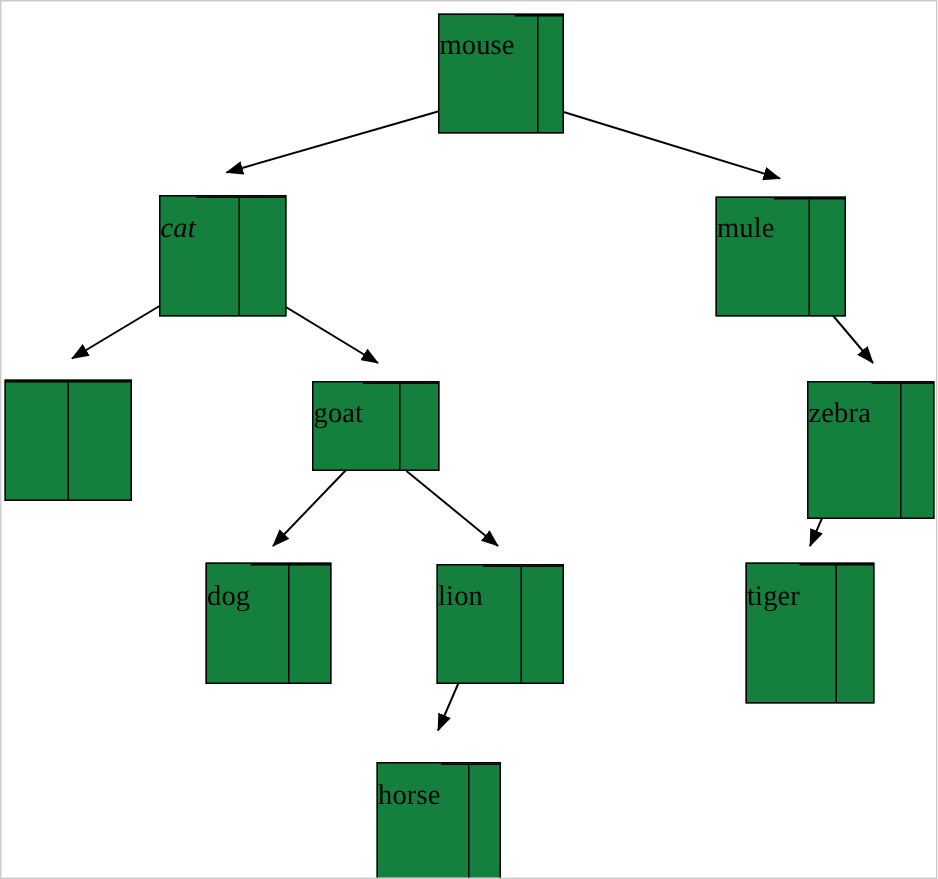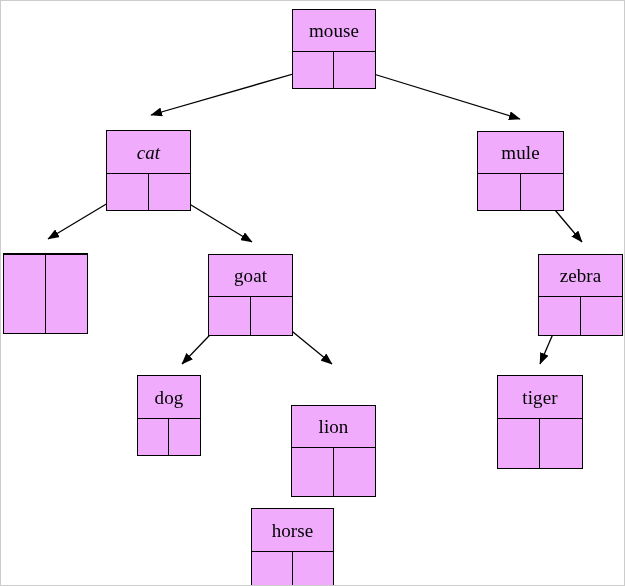--- a/index.html
+++ b/index.html
@@ -25,23 +25,23 @@
     left: 0;
     top: 0;
     width: 625px;
     height: 586px;
     pointer-events: none;
   }
   .node {
     position: absolute;
     box-sizing: border-box;
     border: 1px solid #000000;
-    background: #f0abfc;
+    background: #15803d;
     display: flex;
-    flex-direction: column;
+    flex-direction: row;
   }
   .node-label {
     flex: 0 0 auto;
     display: flex;
     align-items: center;
     justify-content: center;
     font-size: 19px;
     line-height: 1;
     color: #000000;
     letter-spacing: 0.1px;
@@ -103,42 +103,42 @@
           <div class="ptr-cell left"></div>
           <div class="ptr-cell right"></div>
         </div>
       </div>
       <div class="node" style="left: 2px; top: 252px; width: 85px; height: 81px;">
         <div class="node-pointers">
           <div class="ptr-cell left"></div>
           <div class="ptr-cell right"></div>
         </div>
       </div>
-      <div class="node" style="left: 207px; top: 253px; width: 85px; height: 82px;">
+      <div class="node" style="left: 207px; top: 253px; width: 85px; height: 60px;">
         <div class="node-label" style="height: 41px;">goat</div>
         <div class="node-pointers">
           <div class="ptr-cell left"></div>
           <div class="ptr-cell right"></div>
         </div>
       </div>
-      <div class="node" style="left: 537px; top: 253px; width: 85px; height: 82px; justify-content: flex-end;">
+      <div class="node" style="left: 537px; top: 253px; width: 85px; height: 92px; justify-content: flex-end;">
         <div class="node-label" style="height: 41px;">zebra</div>
         <div class="node-pointers">
           <div class="ptr-cell left"></div>
           <div class="ptr-cell right"></div>
         </div>
       </div>
-      <div class="node" style="left: 136px; top: 374px; width: 64px; height: 81px;">
+      <div class="node" style="left: 136px; top: 374px; width: 84px; height: 81px;">
         <div class="node-label" style="height: 42px;">dog</div>
         <div class="node-pointers">
           <div class="ptr-cell left"></div>
           <div class="ptr-cell right"></div>
         </div>
       </div>
-      <div class="node" style="left: 290px; top: 375px; width: 85px; height: 92px; margin-top: 29px;">
+      <div class="node" style="left: 290px; top: 375px; width: 85px; height: 80px;">
         <div class="node-label" style="height: 41px;">lion</div>
         <div class="node-pointers">
           <div class="ptr-cell left"></div>
           <div class="ptr-cell right"></div>
         </div>
       </div>
       <div class="node" style="left: 496px; top: 374px; width: 86px; height: 94px;">
         <div class="node-label" style="height: 42px;">tiger</div>
         <div class="node-pointers">
           <div class="ptr-cell left"></div>

